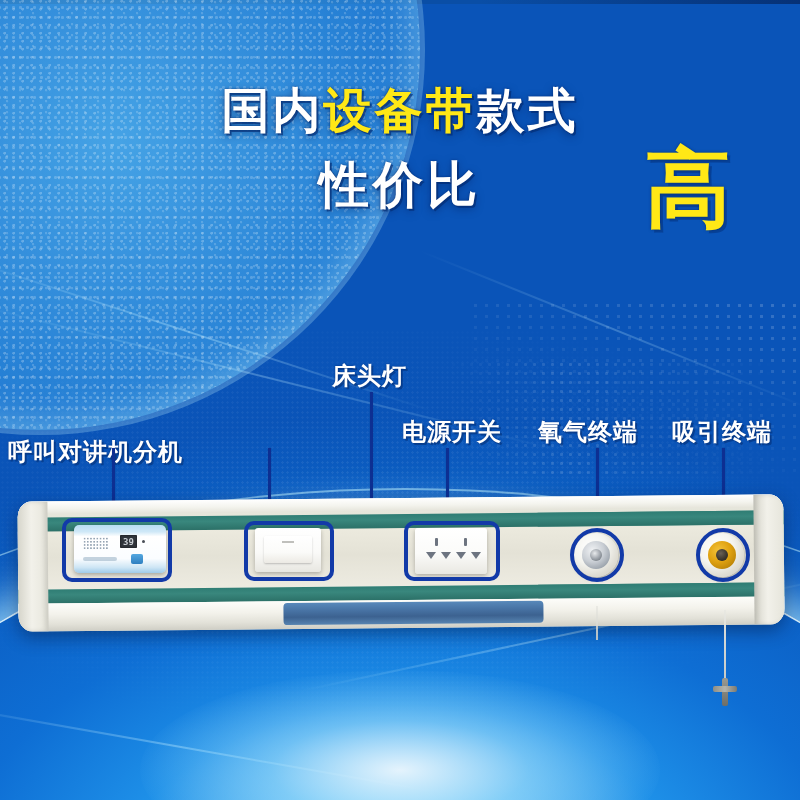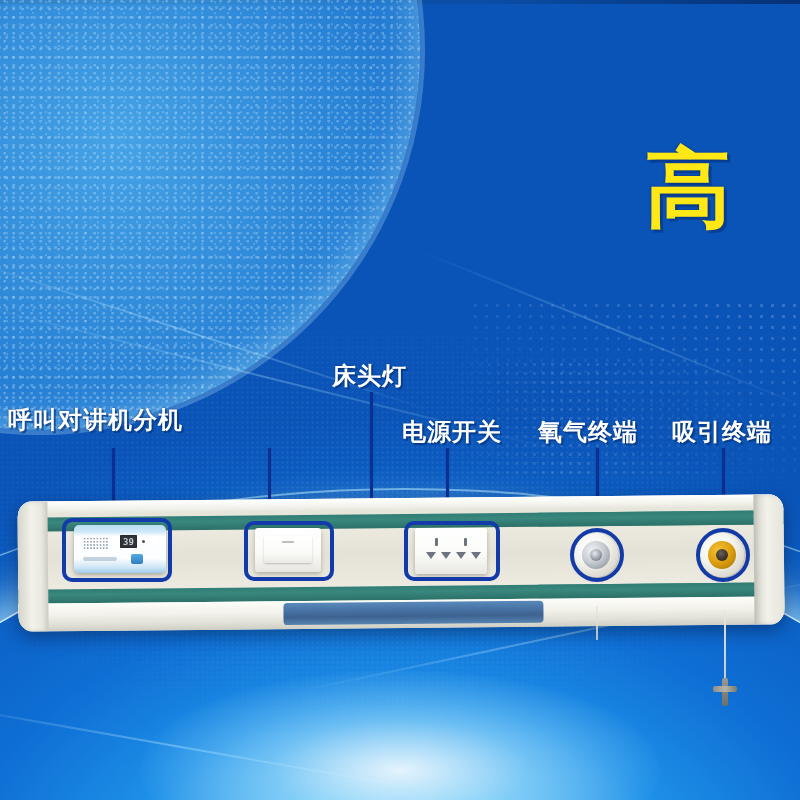--- a/index.html
+++ b/index.html
@@ -252,25 +252,27 @@
   <div class="streak" style="left:-40px;top:300px;width:620px;transform:rotate(14deg);opacity:.35;"></div>
   <div class="streak" style="left:300px;top:690px;width:560px;transform:rotate(-12deg);opacity:.5;"></div>
   <div class="streak" style="left:-80px;top:700px;width:520px;transform:rotate(10deg);opacity:.45;"></div>
   <div class="streak" style="left:420px;top:250px;width:420px;transform:rotate(22deg);opacity:.3;"></div>
 
   <div class="arc-h2"></div>
   <div class="arc-h"></div>
   <div class="glow-bottom"></div>
 
   <div class="headline">
+    <div class="hl-line1"><span>国内</span><span class="accent">设备带</span><span>款式</span></div>
+    <div class="hl-line2">性价比</div>
   </div>
   <div class="hl-big">高</div>
 
   <div class="labels">
-    <div class="callout" style="left:8px;top:404px;">呼叫对讲机分机</div>
+    <div class="callout" style="left:8px;top:436px;">呼叫对讲机分机</div>
     <div class="callout" style="left:332px;top:360px;">床头灯</div>
     <div class="callout" style="left:402px;top:416px;">电源开关</div>
     <div class="callout" style="left:538px;top:416px;">氧气终端</div>
     <div class="callout" style="left:672px;top:416px;">吸引终端</div>
 
     <div class="leader" style="left:112px;top:448px;height:80px;"></div>
     <div class="leader" style="left:268px;top:448px;height:82px;"></div>
     <div class="leader" style="left:370px;top:392px;height:222px;"></div>
     <div class="leader" style="left:446px;top:448px;height:82px;"></div>
     <div class="leader" style="left:596px;top:448px;height:88px;"></div>

